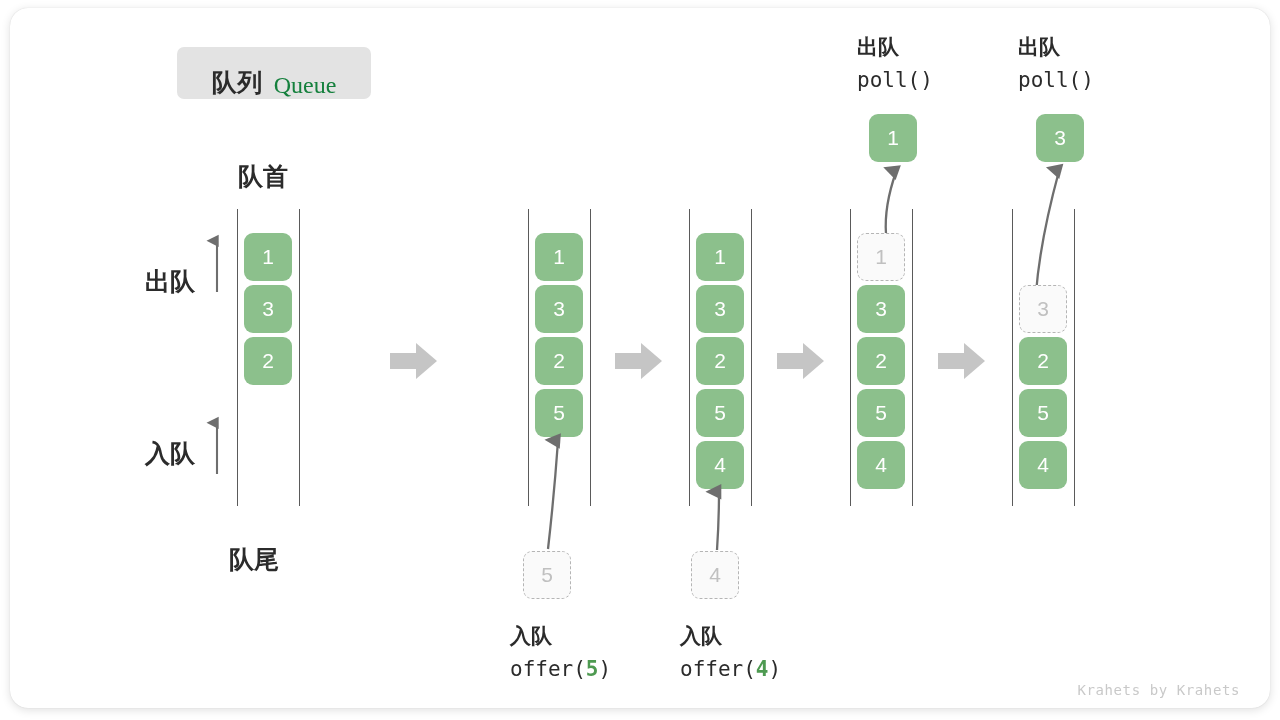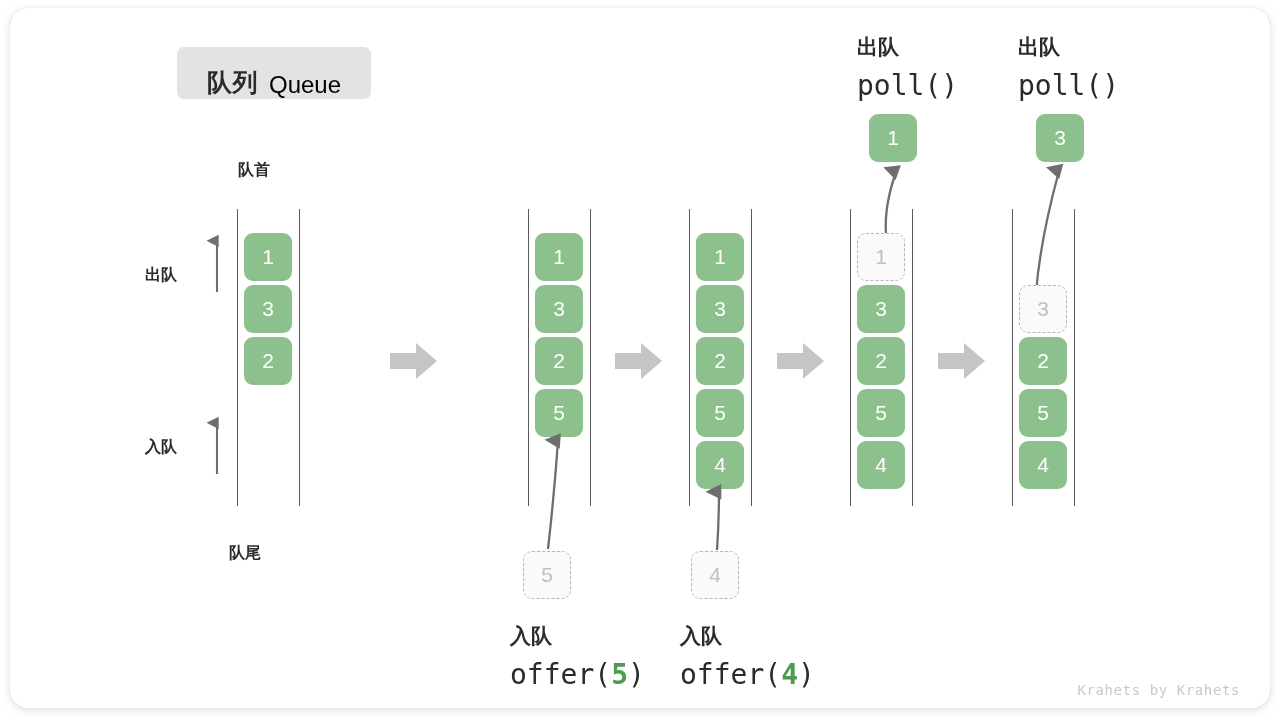--- a/index.html
+++ b/index.html
@@ -44,49 +44,49 @@
     gap: 11px;
     margin-left: 9px;
   }
   #title-badge .cn {
     font-size: 25px;
     font-weight: bold;
     color: #2b2b2b;
     letter-spacing: 0.5px;
   }
   #title-badge .en {
-    font-family: Liberation Sans, sans-serif;
+    font-family: Liberation Serif, serif;
     font-size: 24px;
-    color: #000000;
+    color: #15803d;
   }
 
   
   .cn-label {
     position: absolute;
-    font-size: 16px;
+    font-size: 25px;
     font-weight: bold;
     color: #2b2b2b;
     white-space: nowrap;
   }
   .op-label {
     position: absolute;
     white-space: nowrap;
     text-align: left;
     line-height: 1.55;
   }
   .op-label .ln1 {
     display: block;
     font-size: 21px;
     font-weight: bold;
     color: #2b2b2b;
   }
   .op-label .ln2 {
     display: block;
     font-family: "DejaVu Sans Mono", monospace;
-    font-size: 28px;
+    font-size: 21px;
     color: #2b2b2b;
     font-weight: normal;
   }
   .op-label .ln2 .arg { color: #4e9a51; font-weight: bold; }
 
   
   .queue {
     position: absolute;
   }
   .rail {

